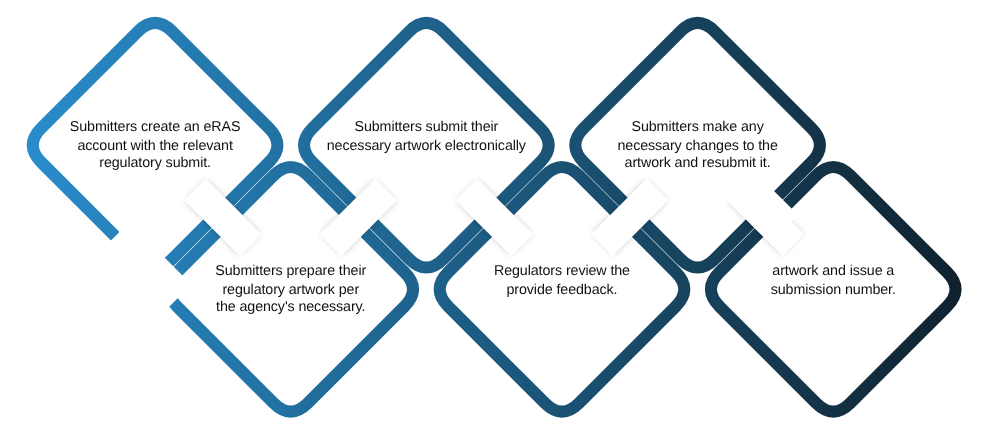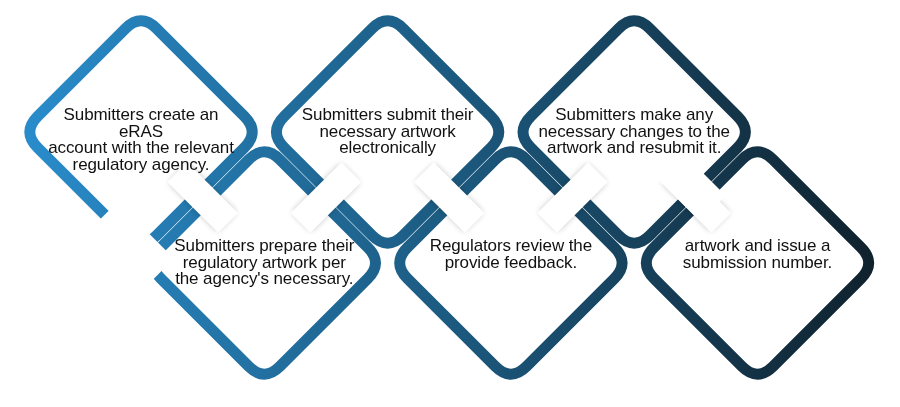--- a/index.html
+++ b/index.html
@@ -4,21 +4,21 @@
   <style>
     html, body { margin: 0; padding: 0; background: #ffffff; }
     body { width: 900px; height: 407px; overflow: hidden; position: relative; }
     #diagram { position: absolute; left: 0; top: 0; width: 900px; height: 407px; }
     .step-text {
       position: absolute;
       width: 200px;
       margin-left: -100px;
       text-align: center;
       font-family: "Liberation Sans", sans-serif;
-      font-size: 17px;
+      font-size: 13px;
       line-height: 16.5px;
       color: #111111;
       font-weight: normal;
       letter-spacing: -0.1px;
     }
     .step-text span { display: block; }
   </style>
 </head>
 <body>
 
@@ -62,21 +62,21 @@
       </g>
       <rect x="93" y="225" width="80" height="36" fill="#ffffff" transform="rotate(45 133 243)"></rect>
       <rect x="644.5" y="162" width="80" height="36" fill="#ffffff" transform="rotate(45 684.5 180)"></rect>
     </g>
 </svg>
 
 <div id="texts">
   <div class="step-text" style="left: 141px; top: 107px;">
     <span>Submitters create an eRAS</span>
     <span>account with the relevant</span>
-    <span>regulatory agency.</span>
+    <span>regulatory submit.</span>
   </div>
   <div class="step-text" style="left: 264.3px; top: 238px;">
     <span>Submitters prepare their</span>
     <span>regulatory artwork per</span>
     <span>the agency's necessary.</span>
   </div>
   <div class="step-text" style="left: 387.6px; top: 107px;">
     <span>Submitters submit their</span>
     <span>necessary artwork electronically</span>
   </div>

